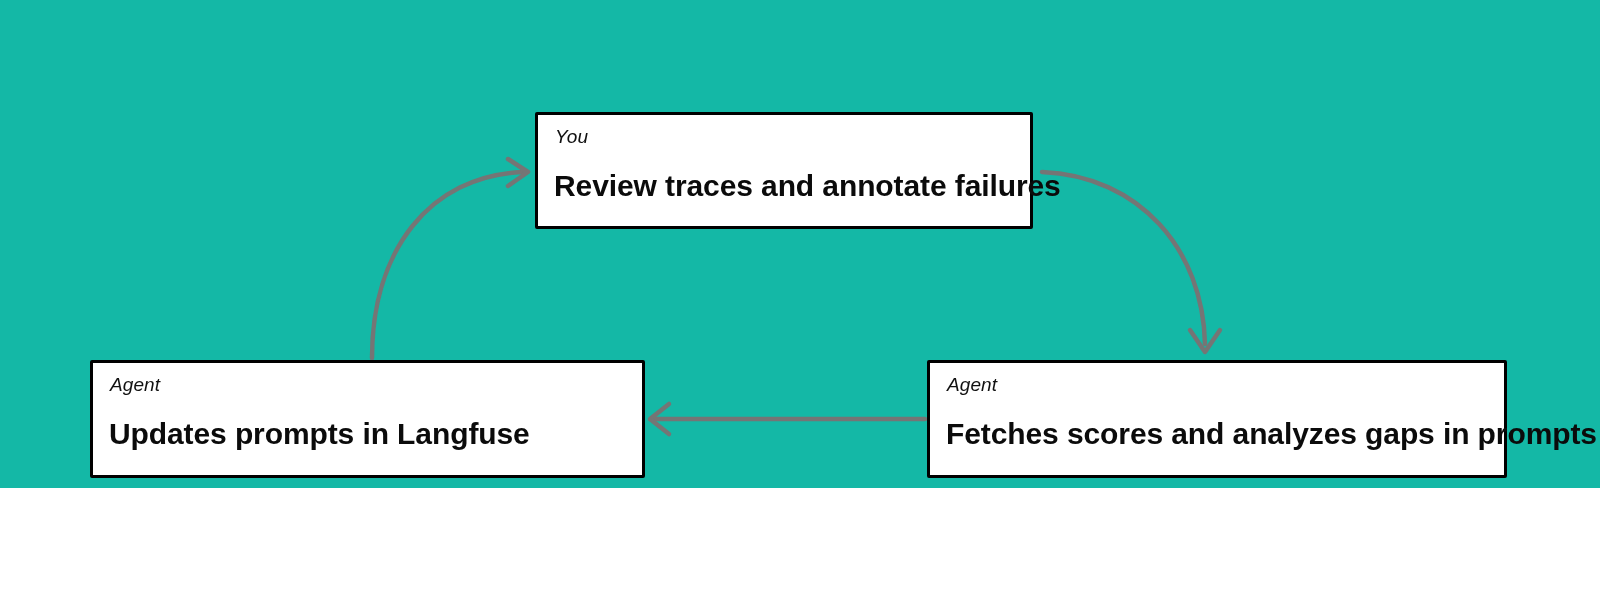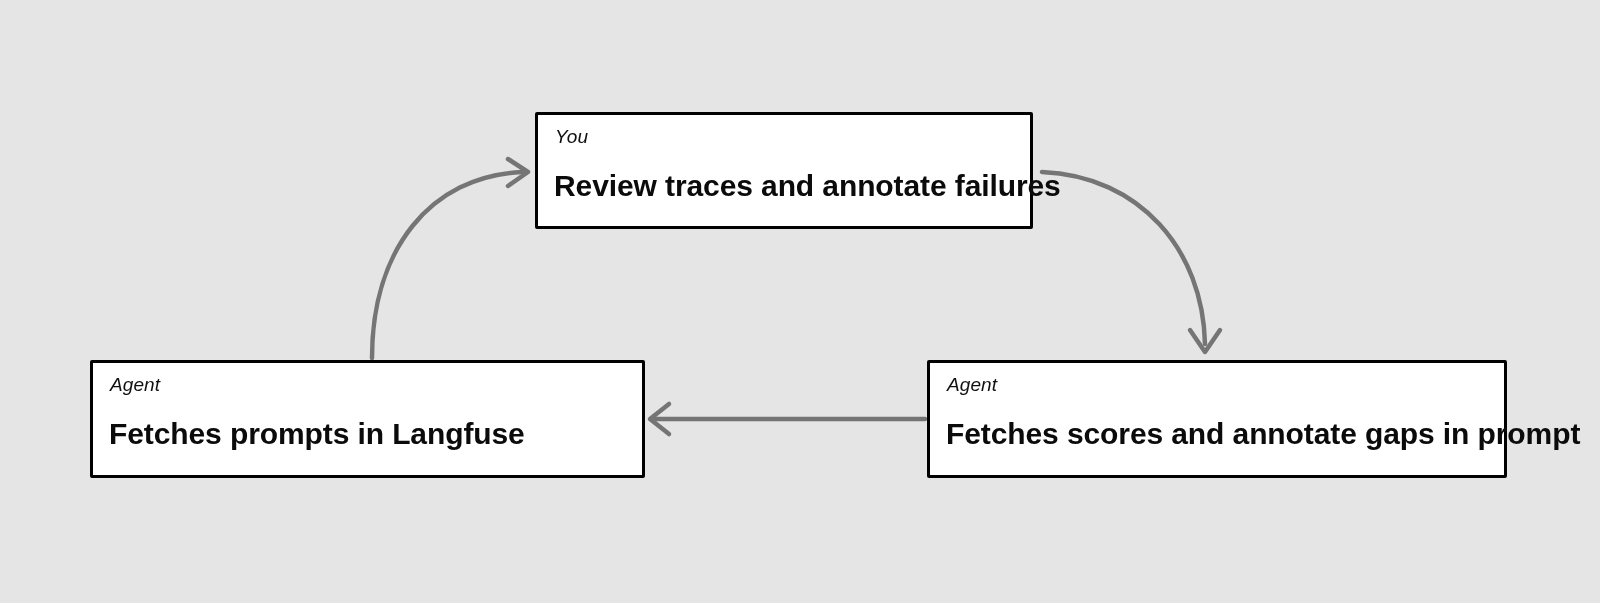--- a/index.html
+++ b/index.html
@@ -7,22 +7,22 @@
     padding: 0;
     background: #ffffff;
   }
   body {
     font-family: "Liberation Sans", sans-serif;
     -webkit-font-smoothing: antialiased;
   }
   #canvas {
     position: relative;
     width: 1600px;
-    height: 603px;
-    background: #e5e5e5;
+    height: 488px;
+    background: #14b8a6;
     overflow: hidden;
   }
   .arrow-layer {
     position: absolute;
     left: 0;
     top: 0;
     width: 1600px;
     height: 603px;
     pointer-events: none;
   }
@@ -83,21 +83,21 @@
     </g>
   </svg>
 
   <div class="node" id="node-you">
     <div class="node-role">You</div>
     <div class="node-title">Review traces and annotate failures</div>
   </div>
 
   <div class="node" id="node-update">
     <div class="node-role">Agent</div>
-    <div class="node-title">Fetches prompts in Langfuse</div>
+    <div class="node-title">Updates prompts in Langfuse</div>
   </div>
 
   <div class="node" id="node-fetch">
     <div class="node-role">Agent</div>
-    <div class="node-title">Fetches scores and annotate gaps in prompt</div>
+    <div class="node-title">Fetches scores and analyzes gaps in prompts</div>
   </div>
 
 </div>
 
 </body></html>

